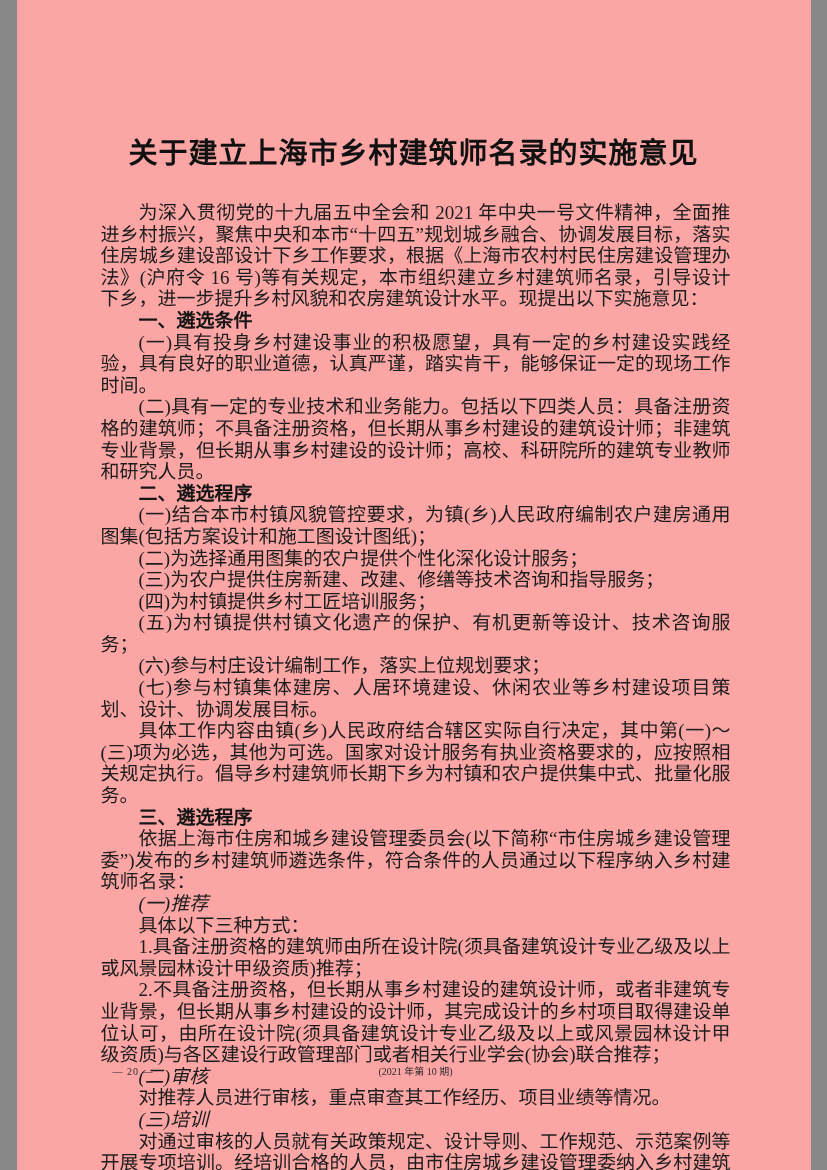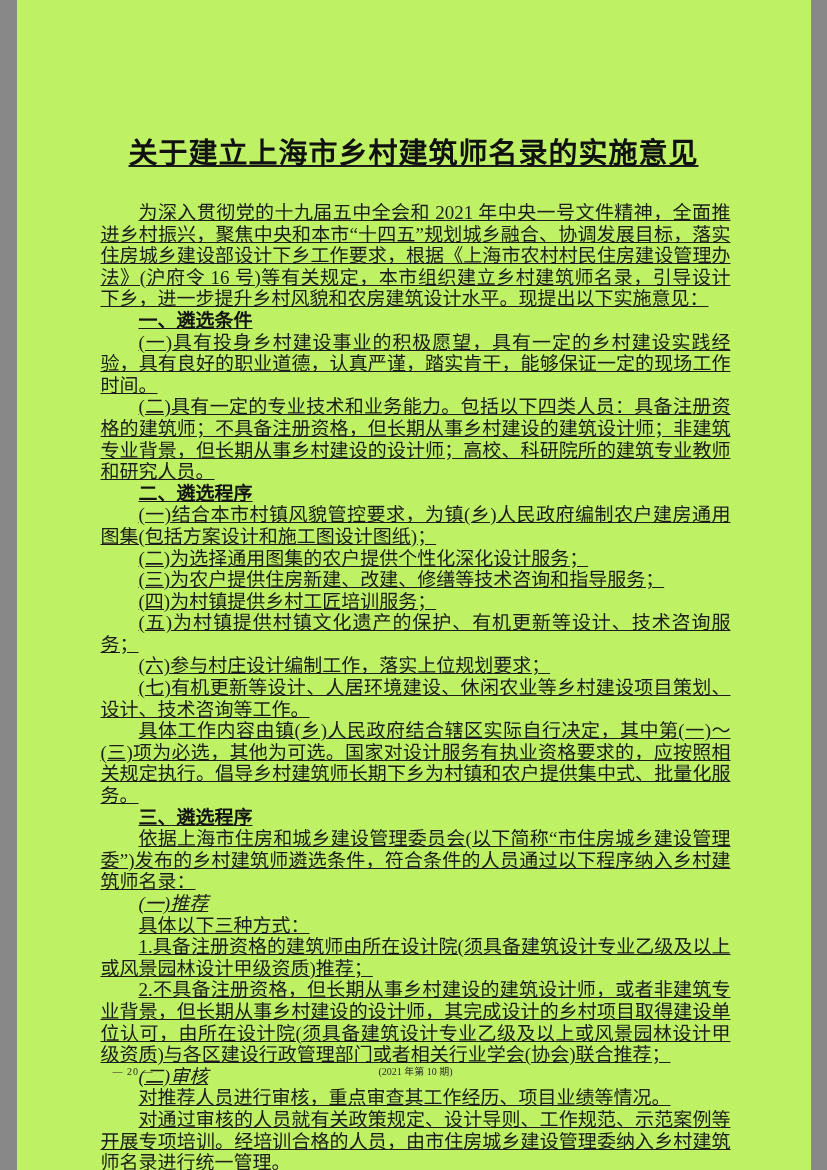--- a/index.html
+++ b/index.html
@@ -5,25 +5,24 @@
   html, body {
     margin: 0;
     padding: 0;
     background: #888;
   }
   .page {
     position: relative;
     width: 794px;
     height: 1170px;
     margin: 0 auto;
-    background: #bef264;
+    background: #fca5a5;
     overflow: hidden;
     color: #1c1c1c;
     font-family: "Liberation Serif", "DejaVu Serif", serif;
-    text-decoration: underline;
   }
   .title {
     margin: 0;
     padding: 134px 40px 0 40px;
     font-size: 29px;
     line-height: 38px;
     font-weight: 700;
     text-align: center;
     letter-spacing: 1px;
     color: #111111;
@@ -83,30 +82,31 @@
       <p class="heading">一、遴选条件</p>
       <p class="para">(一)具有投身乡村建设事业的积极愿望，具有一定的乡村建设实践经验，具有良好的职业道德，认真严谨，踏实肯干，能够保证一定的现场工作时间。</p>
       <p class="para">(二)具有一定的专业技术和业务能力。包括以下四类人员：具备注册资格的建筑师；不具备注册资格，但长期从事乡村建设的建筑设计师；非建筑专业背景，但长期从事乡村建设的设计师；高校、科研院所的建筑专业教师和研究人员。</p>
       <p class="heading">二、遴选程序</p>
       <p class="para">(一)结合本市村镇风貌管控要求，为镇(乡)人民政府编制农户建房通用图集(包括方案设计和施工图设计图纸)；</p>
       <p class="para">(二)为选择通用图集的农户提供个性化深化设计服务；</p>
       <p class="para">(三)为农户提供住房新建、改建、修缮等技术咨询和指导服务；</p>
       <p class="para">(四)为村镇提供乡村工匠培训服务；</p>
       <p class="para">(五)为村镇提供村镇文化遗产的保护、有机更新等设计、技术咨询服务；</p>
       <p class="para">(六)参与村庄设计编制工作，落实上位规划要求；</p>
-      <p class="para">(七)有机更新等设计、人居环境建设、休闲农业等乡村建设项目策划、设计、技术咨询等工作。</p>
+      <p class="para">(七)参与村镇集体建房、人居环境建设、休闲农业等乡村建设项目策划、设计、协调发展目标。</p>
       <p class="para">具体工作内容由镇(乡)人民政府结合辖区实际自行决定，其中第(一)～(三)项为必选，其他为可选。国家对设计服务有执业资格要求的，应按照相关规定执行。倡导乡村建筑师长期下乡为村镇和农户提供集中式、批量化服务。</p>
       <p class="heading">三、遴选程序</p>
       <p class="para">依据上海市住房和城乡建设管理委员会(以下简称“市住房城乡建设管理委”)发布的乡村建筑师遴选条件，符合条件的人员通过以下程序纳入乡村建筑师名录：</p>
       <p class="subheading">(一)推荐</p>
       <p class="para">具体以下三种方式：</p>
       <p class="para">1.具备注册资格的建筑师由所在设计院(须具备建筑设计专业乙级及以上或风景园林设计甲级资质)推荐；</p>
       <p class="para">2.不具备注册资格，但长期从事乡村建设的建筑设计师，或者非建筑专业背景，但长期从事乡村建设的设计师，其完成设计的乡村项目取得建设单位认可，由所在设计院(须具备建筑设计专业乙级及以上或风景园林设计甲级资质)与各区建设行政管理部门或者相关行业学会(协会)联合推荐；</p>
       <p class="subheading">(二)审核</p>
       <p class="para">对推荐人员进行审核，重点审查其工作经历、项目业绩等情况。</p>
+      <p class="subheading">(三)培训</p>
       <p class="para">对通过审核的人员就有关政策规定、设计导则、工作规范、示范案例等开展专项培训。经培训合格的人员，由市住房城乡建设管理委纳入乡村建筑师名录进行统一管理。</p>
       <p class="heading">四、名录管理</p>
     </div>
 
   <div class="footer">
     <span class="pagenum">— 20 —</span>
     <span class="issue">(2021 年第 10 期)</span>
   </div>
 </div>
 

